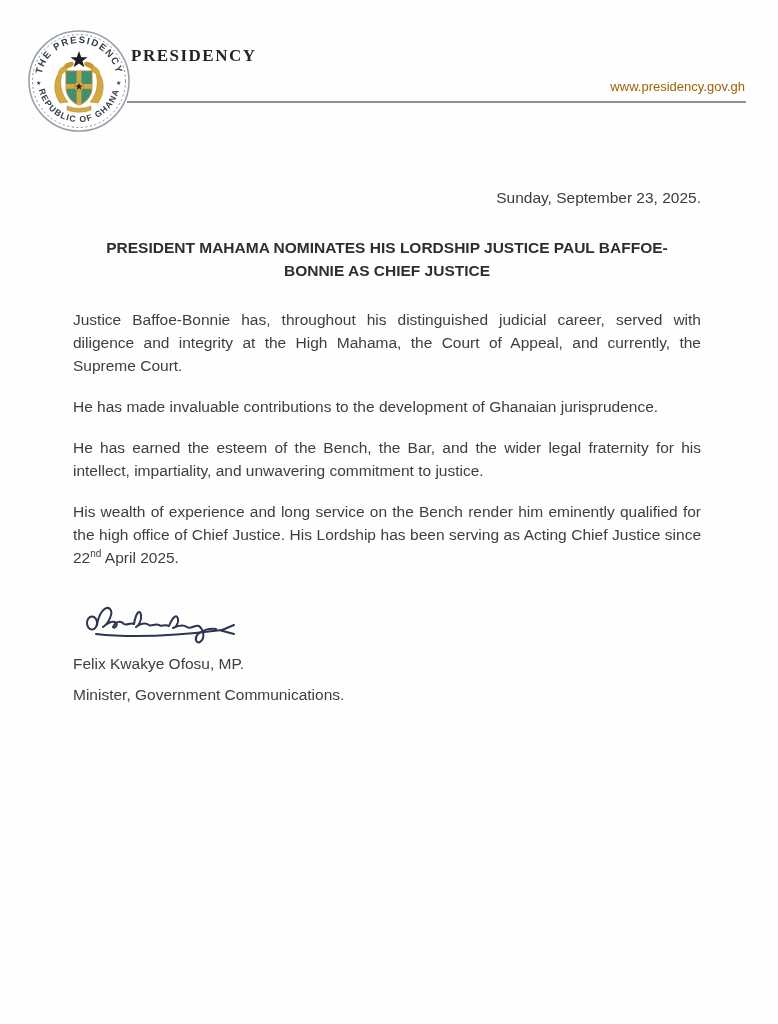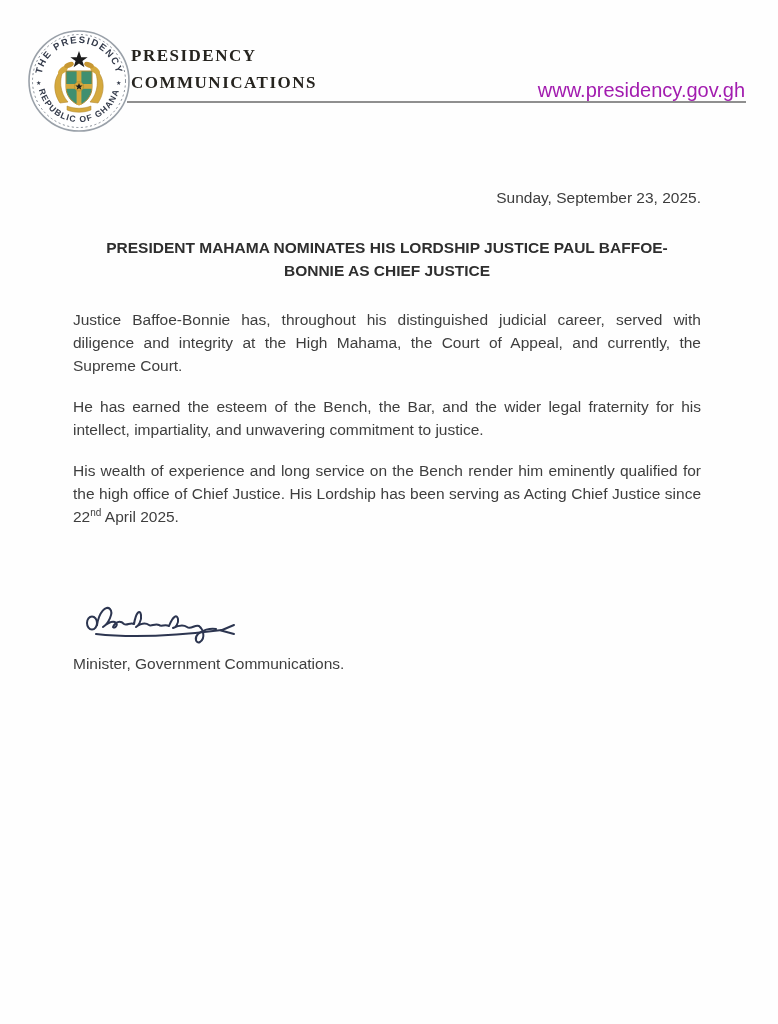--- a/index.html
+++ b/index.html
@@ -21,22 +21,22 @@
     position:absolute; left:131px; top:42px;
     font-family:"Liberation Serif", serif;
     font-weight:700;
     font-size:17px;
     letter-spacing:1.5px;
     line-height:27px;
     color:#26241f;
   }
   .website {
     position:absolute; right:33px; top:79px;
-    font-size:20px;
-    color:#a21caf;
+    font-size:13px;
+    color:#a16207;
   }
   .rule {
     position:absolute; left:127px; top:101px;
     width:619px; height:2px;
     background:#8f8f8f;
   }
   
   .content {
     position:absolute; left:73px; top:186px;
     width:628px;
@@ -113,31 +113,31 @@
         <circle cx="52" cy="57.4" r="4.6" fill="#d5a93e" stroke="#b1862b" stroke-width="0.6"></circle>
         <path d="M 52 54 L 53 56.6 L 55.6 56.6 L 53.5 58.2 L 54.3 60.8 L 52 59.2 L 49.7 60.8 L 50.5 58.2 L 48.4 56.6 L 51 56.6 Z" fill="#1b1b1b"></path>
 
         <path d="M 40,77 C 48,80 56,80 64,77 L 64,81 C 56,84 48,84 40,81 Z" fill="#d5a93e" stroke="#b1862b" stroke-width="0.5"></path>
       </g>
     </svg>
   </div>
 
   <div class="org-block">
     <div>PRESIDENCY</div>
-    <div>COMMUNICATIONS</div>
   </div>
 
   <div class="website">www.presidency.gov.gh</div>
 
   <div class="rule"></div>
 
   <div class="content">
     <p class="date-line">Sunday, September 23, 2025.</p>
     <p class="headline">PRESIDENT MAHAMA NOMINATES HIS LORDSHIP JUSTICE PAUL BAFFOE-BONNIE AS CHIEF JUSTICE</p>
     <p class="para">Justice Baffoe-Bonnie has, throughout his distinguished judicial career, served with diligence and integrity at the High Mahama, the Court of Appeal, and currently, the Supreme Court.</p>
+    <p class="para">He has made invaluable contributions to the development of Ghanaian jurisprudence.</p>
     <p class="para">He has earned the esteem of the Bench, the Bar, and the wider legal fraternity for his intellect, impartiality, and unwavering commitment to justice.</p>
     <p class="para"><span>His wealth of experience and long service on the Bench render him eminently qualified for the high office of Chief Justice. His Lordship has been serving as Acting Chief Justice since 22</span><sup>nd</sup><span> April 2025.</span></p>
   </div>
 
   <div class="signature">
     <svg viewBox="0 0 165 48" width="165" height="48">
       <g fill="none" stroke="#2c3550" stroke-width="2" stroke-linecap="round" stroke-linejoin="round">
         <ellipse cx="10" cy="25" rx="5" ry="6.5"></ellipse>
         <path d="M 15,27 C 17,14 24,7 28,11 C 32,15 26,26 21,29
                  C 26,25 31,22 34,25 C 36,27 33,31 31,29
@@ -149,16 +149,17 @@
                  C 91,18 95,16 96,21 C 97,26 93,30 91,30
                  C 95,28 101,26 105,29 C 109,32 113,26 117,28
                  C 121,31 124,40 118,44 C 114,46 112,40 116,36 C 120,32 128,30 134,31"></path>
         <path d="M 14,36 C 50,40 100,37 140,32"></path>
         <path d="M 152,27 L 139,32.5 L 152,36"></path>
       </g>
     </svg>
   </div>
 
   <div class="signoff">
+    <div class="line">Felix Kwakye Ofosu, MP.</div>
     <div class="line">Minister, Government Communications.</div>
   </div>
 
 </div>
 
 </body></html>

